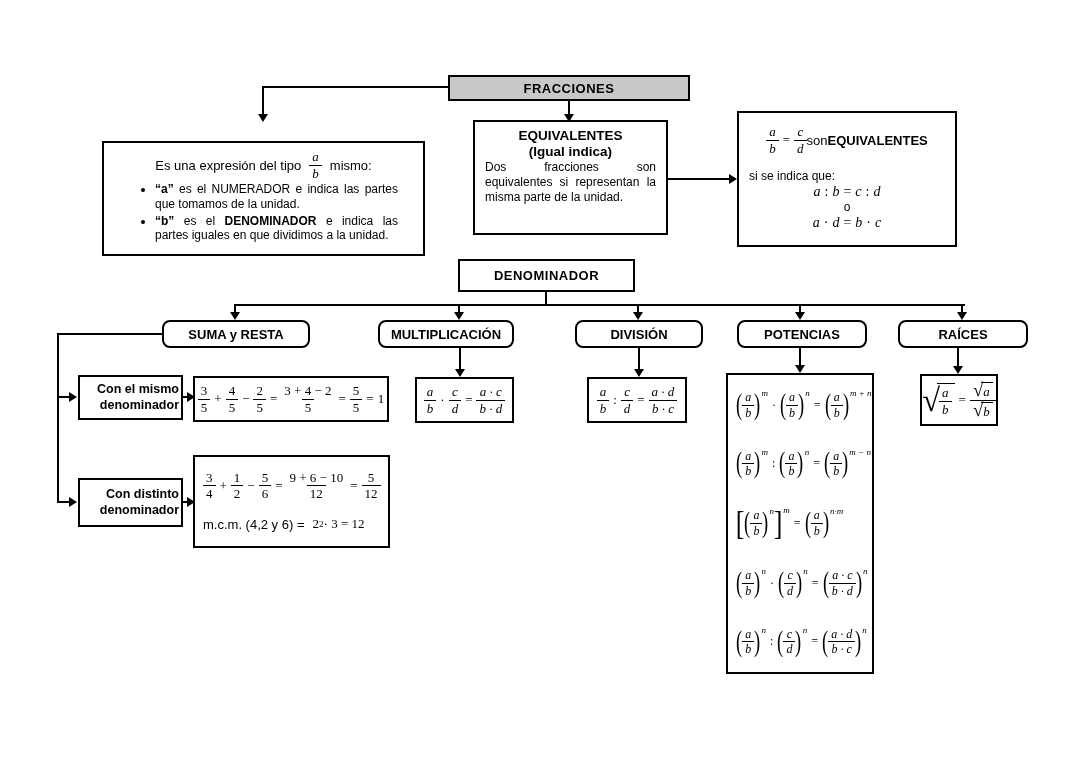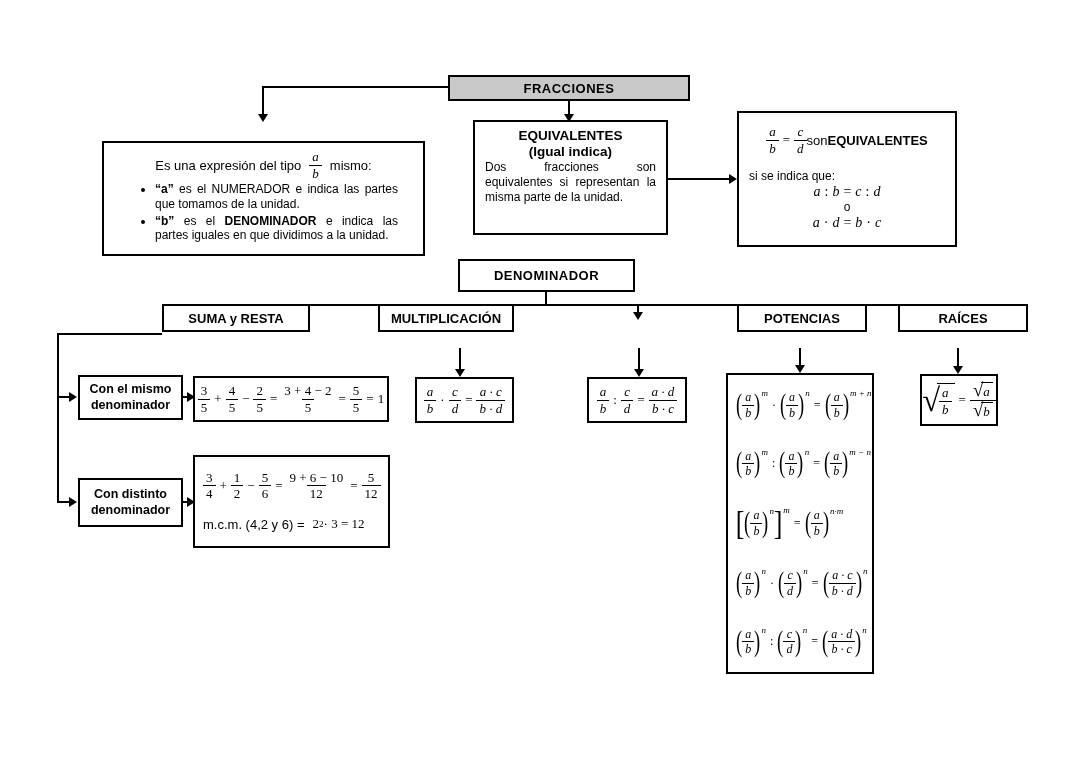--- a/index.html
+++ b/index.html
@@ -39,22 +39,22 @@
   .def-bullets li{margin-bottom:2px;text-align:justify;line-height:1.22;}
   .equiv-box{left:473px;top:120px;width:195px;height:115px;padding:6px 10px;font-size:12px;}
   .equiv-title{font-weight:bold;font-size:13.5px;text-align:center;line-height:1.2;}
   .equiv-body{text-align:justify;line-height:1.25;}
   .cond-box{left:737px;top:111px;width:220px;height:136px;padding:8px 10px;font-size:12px;}
   .cond-line1{display:flex;justify-content:center;margin-top:4px;}
   .cond-intro{margin-top:14px;}
   .cond-center{text-align:center;margin-top:1px;display:flex;justify-content:center;}
   .cond-o{text-align:center;margin-top:0;}
   .oper-box{left:458px;top:259px;width:177px;height:33px;letter-spacing:0.5px;}
-  .op{top:304px;height:28px;}
-  .sub-label{width:105px;left:78px;font-weight:bold;font-size:12.5px;display:flex;align-items:center;justify-content:center;text-align:center;line-height:1.25;padding:2px;}
+  .op{top:320px;height:28px;border-radius:8px;}
+  .sub-label{width:105px;left:78px;font-weight:bold;font-size:12.5px;display:flex;align-items:center;justify-content:center;text-align:right;line-height:1.25;padding:2px;}
   .fbox{display:flex;align-items:center;justify-content:center;}
   .pot-box{flex-direction:column;justify-content:space-between;padding:16px 6px;align-items:flex-start;}
   .pot-box .math{font-size:12px;margin-left:2px;}
   .pot-box .mexp{font-size:9px;}
   .s2-box{flex-direction:column;align-items:flex-start;justify-content:space-around;padding:6px 8px;}
 </style>
 </head>
 <body>
 
 <div class="canvas">
@@ -179,20 +179,23 @@
 
   <div class="box hdr oper-box">
     <span>DENOMINADOR</span>
   </div>
 
   <div class="box hdr op" style="left:162px;width:148px;">
     <span>SUMA y RESTA</span>
   </div>
   <div class="box hdr op" style="left:378px;width:136px;">
     <span>MULTIPLICACIÓN</span>
+  </div>
+  <div class="box hdr op" style="left:575px;width:128px;">
+    <span>DIVISIÓN</span>
   </div>
   <div class="box hdr op" style="left:737px;width:130px;">
     <span>POTENCIAS</span>
   </div>
   <div class="box hdr op" style="left:898px;width:130px;">
     <span>RAÍCES</span>
   </div>
 
   <div class="box sub-label" style="top:375px;height:45px;">
     <span>Con el mismo denominador</span>

